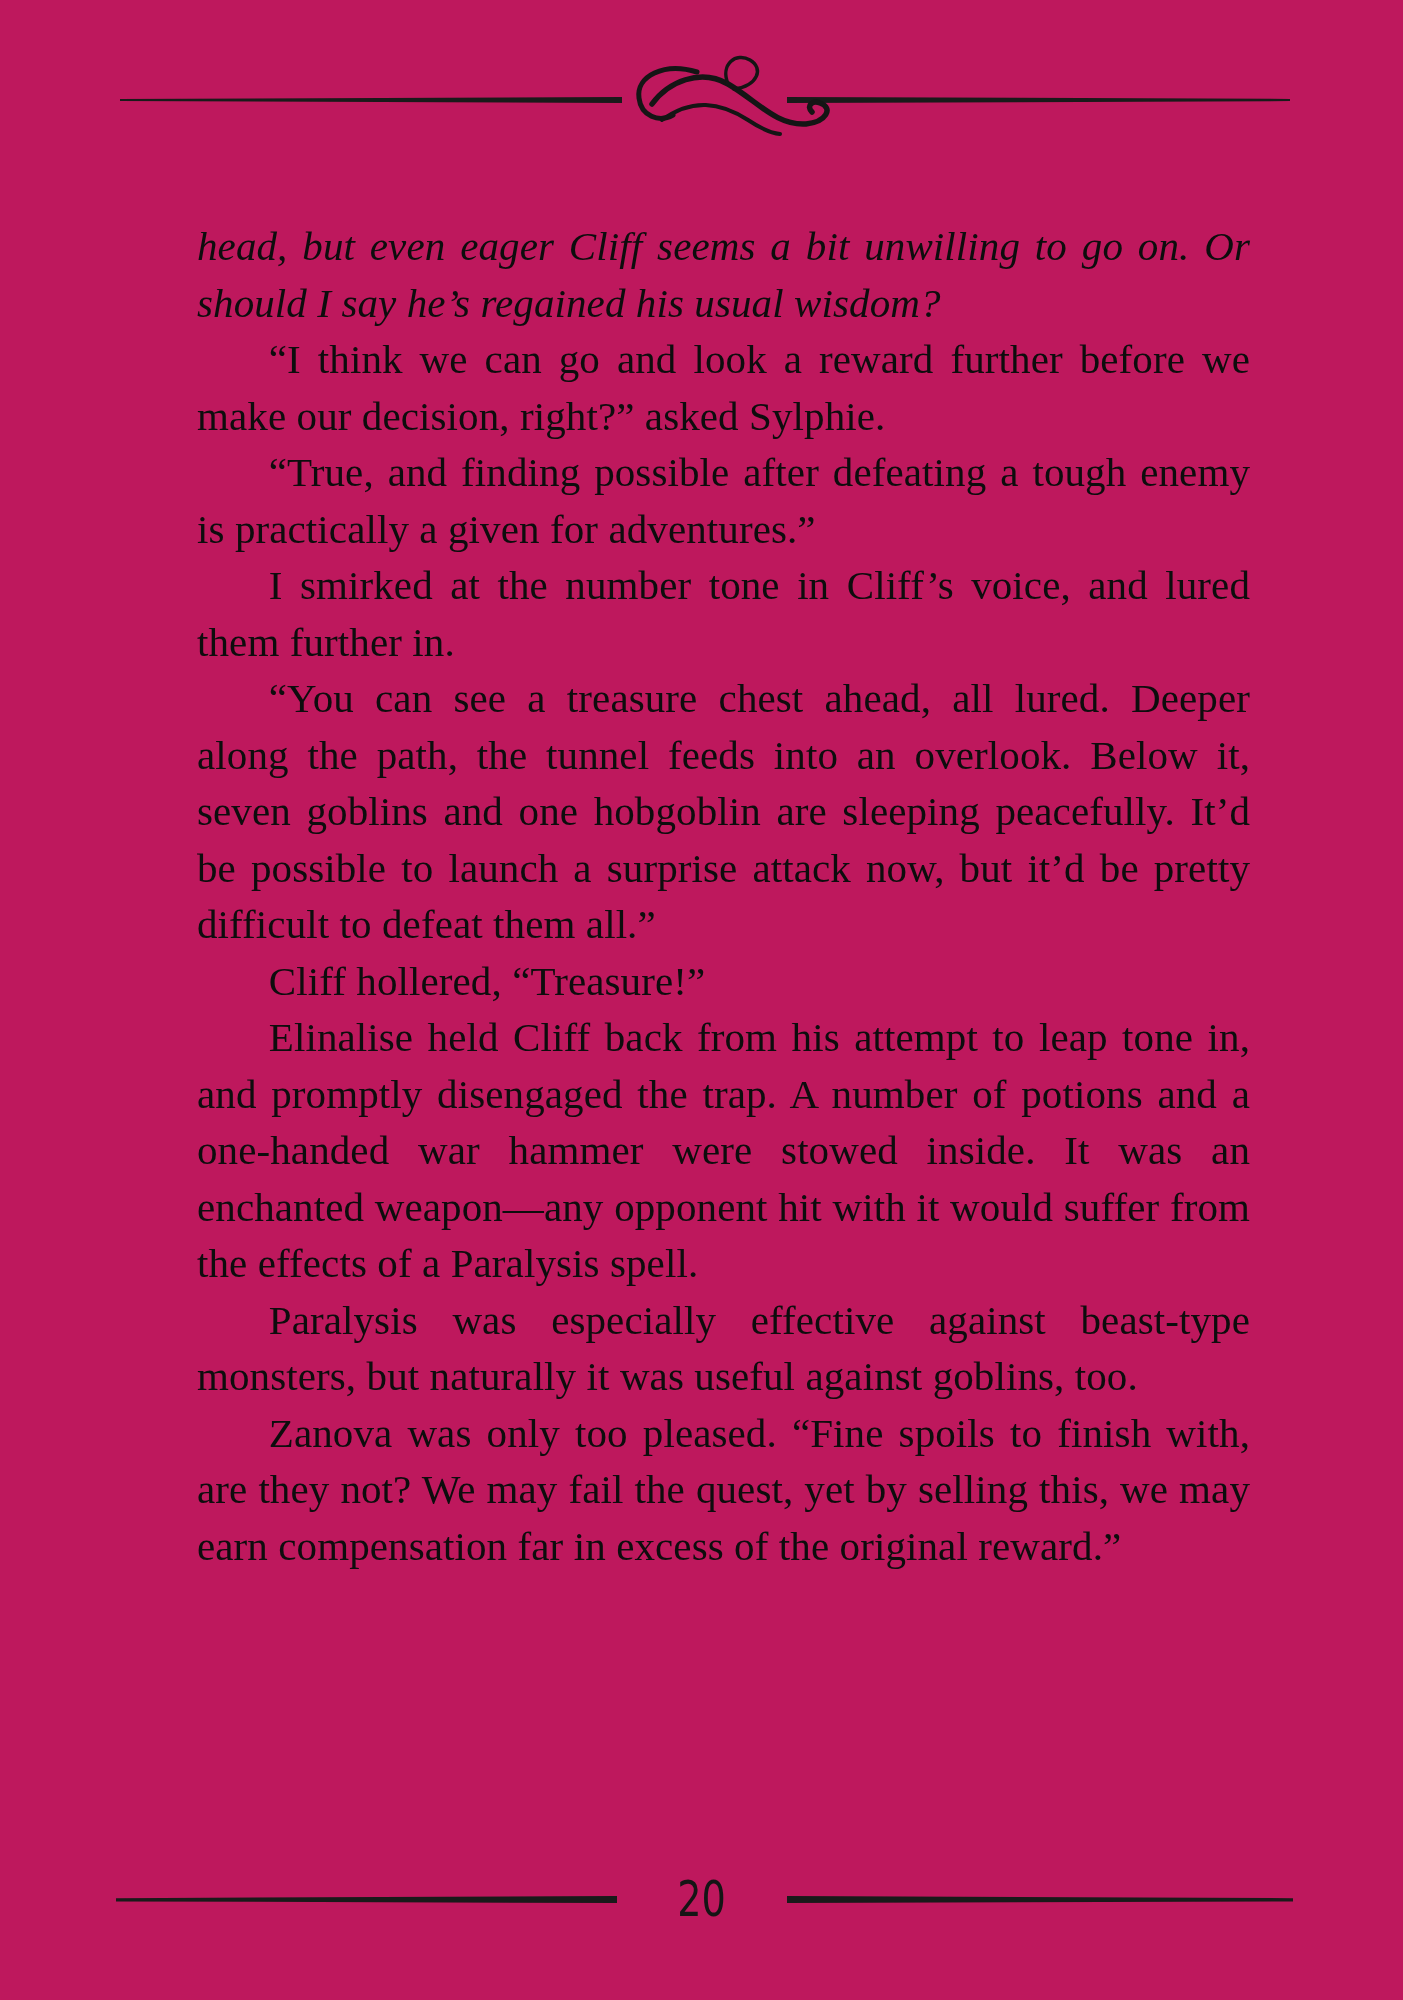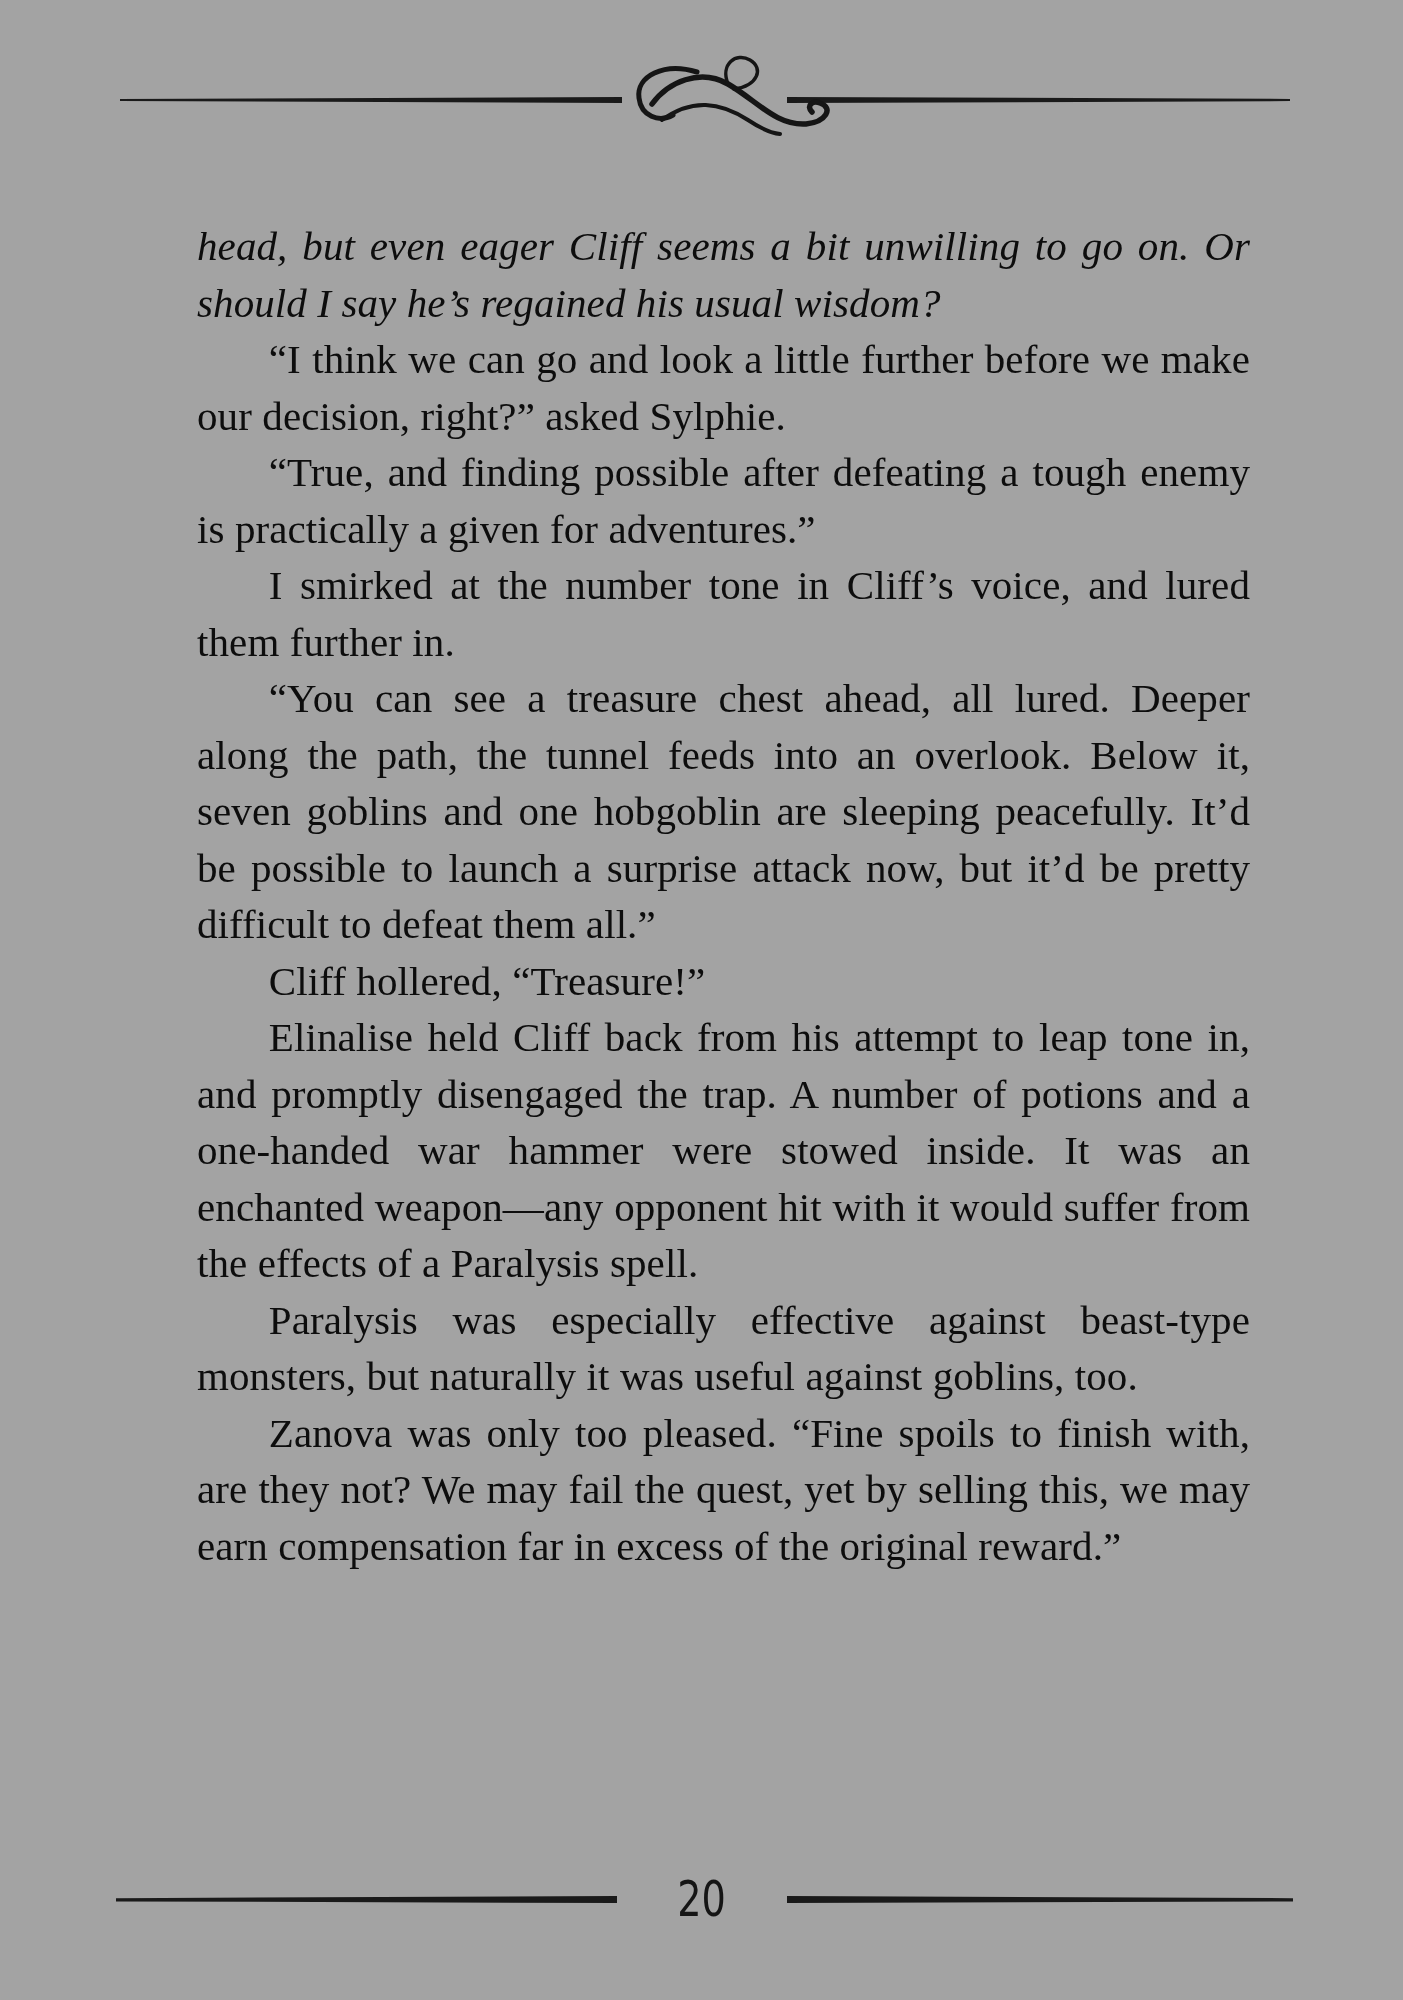--- a/index.html
+++ b/index.html
@@ -1,21 +1,21 @@
 <!DOCTYPE html>
 <html><head>
 <meta charset="utf-8">
 <style>
   html, body { margin: 0; padding: 0; background: #e9e9e9; }
   .page {
     position: relative;
     width: 1403px;
     height: 2000px;
     margin: 0 auto;
-    background: #a3a3a3;
+    background: #be185d;
     overflow: hidden;
     font-family: "Liberation Serif", "DejaVu Serif", serif;
     color: #0d0d0d;
   }
   .top-divider {
     position: absolute;
     left: 0; top: 40px;
     width: 1403px; height: 130px;
   }
   .footer-divider {
@@ -65,21 +65,21 @@
     <g>
       <path class="flourish-stroke" stroke-width="5" d="M 697,32 C 664,22 636,36 639,58 C 641,76 659,83 673,75"></path>
       <path class="flourish-stroke" stroke-width="5.5" d="M 652,64 C 668,42 700,28 728,44 C 756,60 776,86 806,84 C 826,82 834,68 820,63 C 812,60 806,66 812,72"></path>
       <path class="flourish-stroke" stroke-width="3.5" d="M 728,44 C 720,24 736,12 750,20 C 764,28 758,46 734,49"></path>
       <path class="flourish-stroke" stroke-width="4" d="M 662,80 C 692,58 720,62 748,80 C 760,88 770,93 780,94"></path>
     </g>
   </svg>
 
   <div class="text-block">
     <p class="lead-italic">head, but even eager Cliff seems a bit unwilling to go on. Or should I say he’s regained his usual wisdom?</p>
-    <p class="indented">“I think we can go and look a little further before we make our decision, right?” asked Sylphie.</p>
+    <p class="indented">“I think we can go and look a reward further before we make our decision, right?” asked Sylphie.</p>
     <p class="indented">“True, and finding possible after defeating a tough enemy is practically a given for adventures.”</p>
     <p class="indented">I smirked at the number tone in Cliff’s voice, and lured them further in.</p>
     <p class="indented">“You can see a treasure chest ahead, all lured. Deeper along the path, the tunnel feeds into an overlook. Below it, seven goblins and one hobgoblin are sleeping peacefully. It’d be possible to launch a surprise attack now, but it’d be pretty difficult to defeat them all.”</p>
     <p class="indented">Cliff hollered, “Treasure!”</p>
     <p class="indented">Elinalise held Cliff back from his attempt to leap tone in, and promptly disengaged the trap. A number of potions and a one-handed war hammer were stowed inside. It was an enchanted weapon—any opponent hit with it would suffer from the effects of a Paralysis spell.</p>
     <p class="indented">Paralysis was especially effective against beast-type monsters, but naturally it was useful against goblins, too.</p>
     <p class="indented">Zanova was only too pleased. “Fine spoils to finish with, are they not? We may fail the quest, yet by selling this, we may earn compensation far in excess of the original reward.”</p>
   </div>
 
   <svg class="footer-divider" viewBox="0 0 1403 50" aria-hidden="true">

